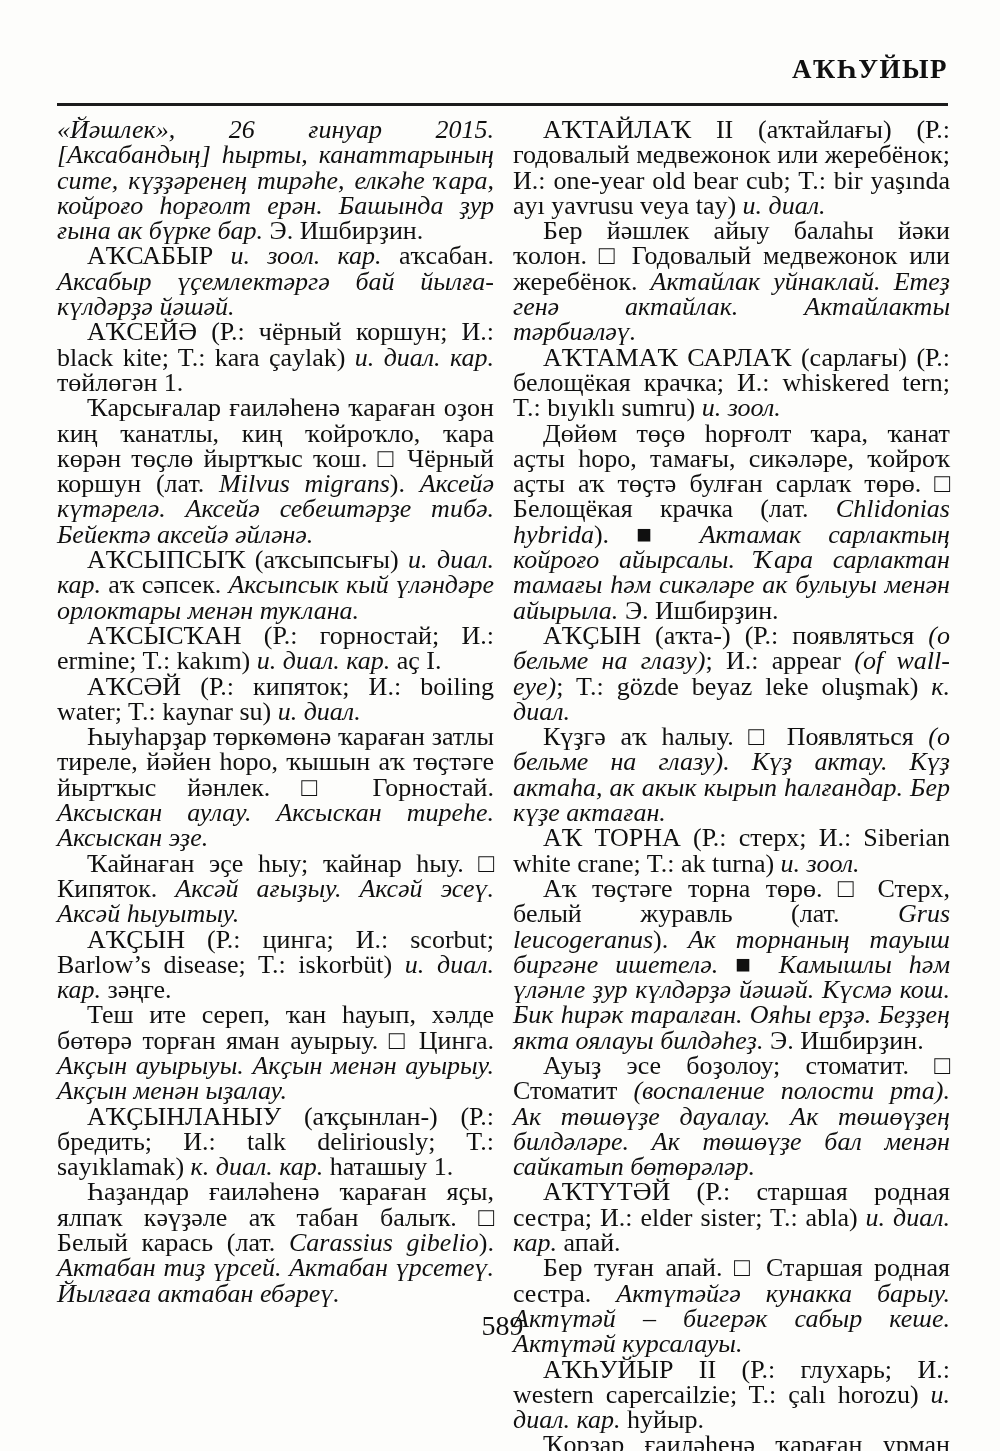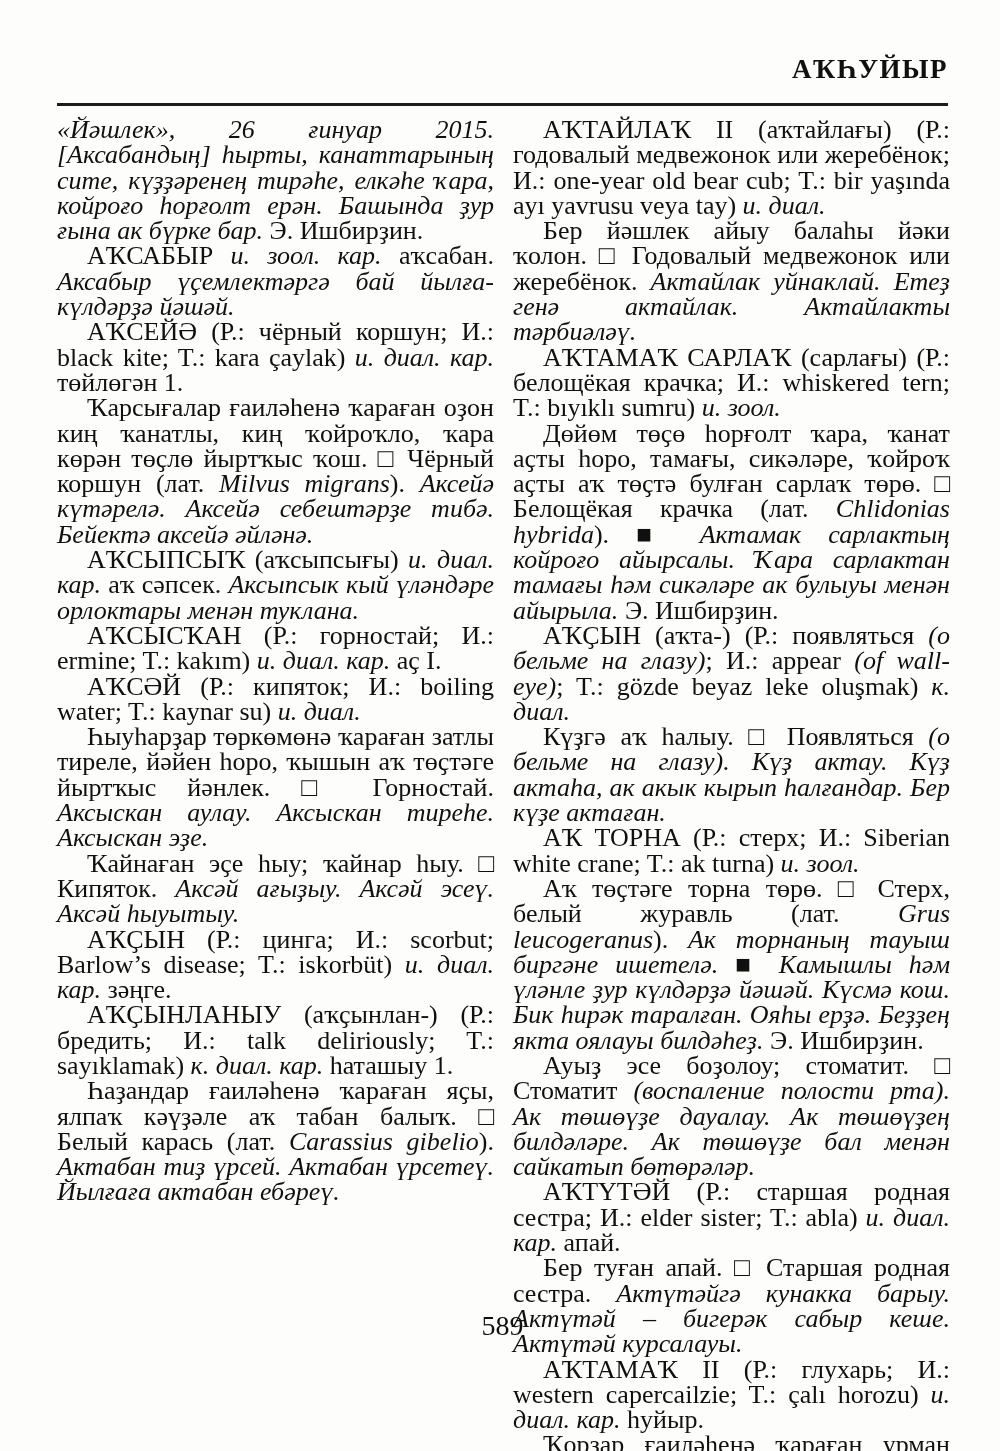--- a/index.html
+++ b/index.html
@@ -77,33 +77,34 @@
         <p class="noindent"><span class="seg-i">«Йәшлек», 26 ғинуар 2015. [Аксабандың] һырты, канаттарының сите, күҙҙәренең тирәһе, елкәһе ҡара, койроғо һорғолт ерән. Башында ҙур ғына ак бүрке бар.</span><span class="seg-n"> Э. Ишбирҙин.</span></p>
         <p><span class="seg-b">АҠСАБЫР </span><span class="seg-i">и. зоол. кар. </span><span class="seg-b">аҡсабан. </span><span class="seg-i">Аксабыр үҫемлектәргә бай йылға-күлдәрҙә йәшәй.</span></p>
         <p><span class="seg-b">АҠСЕЙӘ </span><span class="seg-n">(Р.: чёрный коршун; И.: black kite; T.: kara çaylak) </span><span class="seg-i">и. диал. кар. </span><span class="seg-b">төйлөгән 1.</span></p>
         <p><span class="seg-n">Ҡарсығалар ғаиләһенә ҡараған оҙон киң ҡанатлы, киң ҡойроҡло, ҡара көрән төҫлө йыртҡыс ҡош. □ Чёрный коршун (лат. </span><span class="seg-i">Milvus migrans</span><span class="seg-n">). </span><span class="seg-i">Аксейә күтәрелә. Аксейә себештәрҙе тибә. Бейектә аксейә әйләнә.</span></p>
         <p><span class="seg-b">АҠСЫПСЫҠ (аҡсыпсығы) </span><span class="seg-i">и. диал. кар. </span><span class="seg-b">аҡ сәпсек. </span><span class="seg-i">Аксыпсык кый үләндәре орлоктары менән туклана.</span></p>
         <p><span class="seg-b">АҠСЫСҠАН </span><span class="seg-n">(Р.: горностай; И.: ermine; T.: kakım) </span><span class="seg-i">и. диал. кар. </span><span class="seg-b">аҫ I.</span></p>
         <p><span class="seg-b">АҠСӘЙ </span><span class="seg-n">(Р.: кипяток; И.: boiling water; T.: kaynar su) </span><span class="seg-i">и. диал.</span></p>
         <p><span class="seg-n">Һыуһарҙар төркөмөнә ҡараған затлы тиреле, йәйен һоро, ҡышын аҡ төҫтәге йыртҡыс йәнлек. □ Горностай. </span><span class="seg-i">Аксыскан аулау. Аксыскан тиреһе. Аксыскан эҙе.</span></p>
         <p><span class="seg-n">Ҡайнаған эҫе һыу; ҡайнар һыу. □ Кипяток. </span><span class="seg-i">Аксәй ағыҙыу. Аксәй эсеү. Аксәй һыуытыу.</span></p>
         <p><span class="seg-b">АҠҪЫН </span><span class="seg-n">(Р.: цинга; И.: scorbut; Barlow’s disease; T.: iskorbüt) </span><span class="seg-i">и. диал. кар. </span><span class="seg-b">зәңге.</span></p>
+        <p><span class="seg-n">Теш ите сереп, ҡан һауып, хәлде бөтөрә торған яман ауырыу. □ Цинга. </span><span class="seg-i">Акҫын ауырыуы. Акҫын менән ауырыу. Акҫын менән ыҙалау.</span></p>
         <p><span class="seg-b">АҠҪЫНЛАНЫУ (аҡҫынлан-) </span><span class="seg-n">(Р.: бредить; И.: talk deliriously; T.: sayıklamak) </span><span class="seg-i">к. диал. кар. </span><span class="seg-b">һаташыу 1.</span></p>
         <p><span class="seg-n">Һаҙандар ғаиләһенә ҡараған яҫы, ялпаҡ кәүҙәле аҡ табан балыҡ. □ Белый карась (лат. </span><span class="seg-i">Carassius gibelio</span><span class="seg-n">). </span><span class="seg-i">Актабан тиҙ үрсей. Актабан үрсетеү. Йылғаға актабан ебәреү.</span></p>
       </div>
     <div class="column">
         <p><span class="seg-b">АҠТАЙЛАҠ II (аҡтайлағы) </span><span class="seg-n">(Р.: годовалый медвежонок или жеребёнок; И.: one-year old bear cub; T.: bir yaşında ayı yavrusu veya tay) </span><span class="seg-i">и. диал.</span></p>
         <p><span class="seg-n">Бер йәшлек айыу балаһы йәки ҡолон. □ Годовалый медвежонок или жеребёнок. </span><span class="seg-i">Актайлак уйнаклай. Етеҙ генә актайлак. Актайлакты тәрбиәләү.</span></p>
         <p><span class="seg-b">АҠТАМАҠ САРЛАҠ (сарлағы) </span><span class="seg-n">(Р.: белощёкая крачка; И.: whiskered tern; T.: bıyıklı sumru) </span><span class="seg-i">и. зоол.</span></p>
         <p><span class="seg-n">Дөйөм төҫө һорғолт ҡара, ҡанат аҫты һоро, тамағы, сикәләре, ҡойроҡ аҫты аҡ төҫтә булған сарлаҡ төрө. □ Белощёкая крачка (лат. </span><span class="seg-i">Chlidonias hybrida</span><span class="seg-n">). ■ </span><span class="seg-i">Актамак сарлактың койроғо айырсалы. Ҡара сарлактан тамағы һәм сикәләре ак булыуы менән айырыла.</span><span class="seg-n"> Э. Ишбирҙин.</span></p>
         <p><span class="seg-b">АҠҪЫН (аҡта-) </span><span class="seg-n">(Р.: появляться </span><span class="seg-i">(о бельме на глазу)</span><span class="seg-n">; И.: appear </span><span class="seg-i">(of wall-eye)</span><span class="seg-n">; T.: gözde beyaz leke oluşmak) </span><span class="seg-i">к. диал.</span></p>
         <p><span class="seg-n">Күҙгә аҡ һалыу. □ Появляться </span><span class="seg-i">(о бельме на глазу). Күҙ актау. Күҙ актаһа, ак акык кырып һалғандар. Бер күҙе актаған.</span></p>
         <p><span class="seg-b">АҠ ТОРНА </span><span class="seg-n">(Р.: стерх; И.: Siberian white crane; T.: ak turna) </span><span class="seg-i">и. зоол.</span></p>
         <p><span class="seg-n">Аҡ төҫтәге торна төрө. □ Стерх, белый журавль (лат. </span><span class="seg-i">Grus leucogeranus</span><span class="seg-n">). </span><span class="seg-i">Ак торнаның тауыш биргәне ишетелә.</span><span class="seg-n"> ■ </span><span class="seg-i">Камышлы һәм үләнле ҙур күлдәрҙә йәшәй. Күсмә кош. Бик һирәк таралған. Ояһы ерҙә. Беҙҙең якта оялауы билдәһеҙ.</span><span class="seg-n"> Э. Ишбирҙин.</span></p>
         <p><span class="seg-n">Ауыҙ эсе боҙолоу; стоматит. □ Стоматит </span><span class="seg-i">(воспаление полости рта). Ак төшөүҙе дауалау. Ак төшөүҙең билдәләре. Ак төшөүҙе бал менән сайкатып бөтөрәләр.</span></p>
         <p><span class="seg-b">АҠТҮТӘЙ </span><span class="seg-n">(Р.: старшая родная сестра; И.: elder sister; T.: abla) </span><span class="seg-i">и. диал. кар. </span><span class="seg-b">апай.</span></p>
         <p><span class="seg-n">Бер туған апай. □ Старшая родная сестра. </span><span class="seg-i">Актүтәйгә кунакка барыу. Актүтәй – бигерәк сабыр кеше. Актүтәй курсалауы.</span></p>
-        <p><span class="seg-b">АҠТАМАҠ II </span><span class="seg-n">(Р.: глухарь; И.: western capercailzie; T.: çalı horozu) </span><span class="seg-i">и. диал. кар. </span><span class="seg-b">һуйыр.</span></p>
+        <p><span class="seg-b">АҠҺУЙЫР II </span><span class="seg-n">(Р.: глухарь; И.: western capercailzie; T.: çalı horozu) </span><span class="seg-i">и. диал. кар. </span><span class="seg-b">һуйыр.</span></p>
         <p><span class="seg-n">Ҡорҙар ғаиләһенә ҡараған урман ҡошо; ҡыр тауығы. □ Глухарь (лат. </span><span class="seg-i">Tetrao urogal-</span></p>
       </div>
   </div>
   <div class="page-number">589</div>
 </div>
 
 </body></html>

